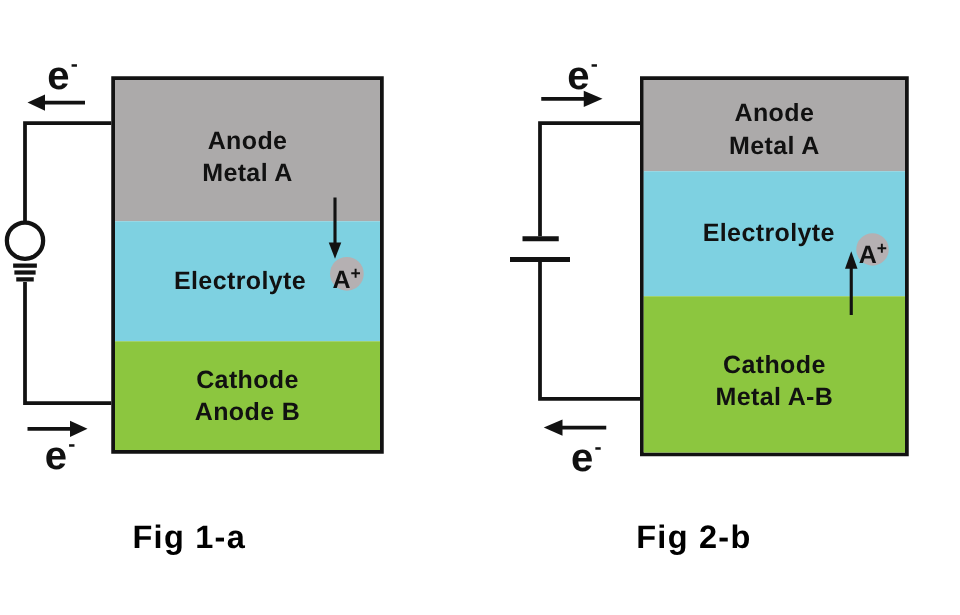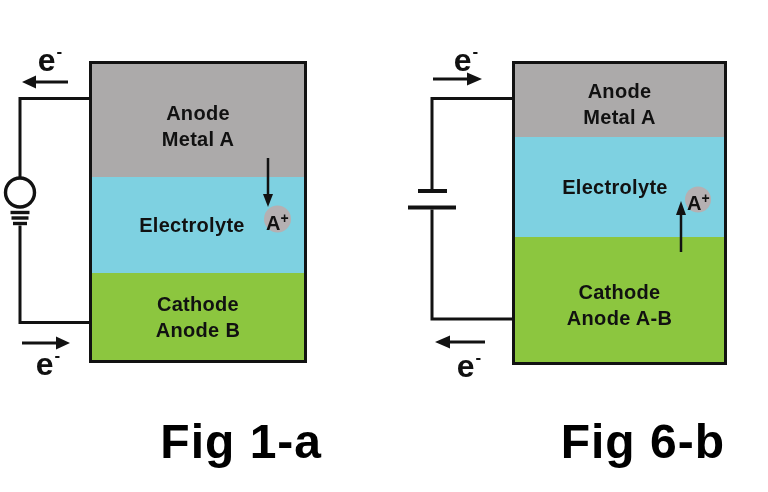--- a/index.html
+++ b/index.html
@@ -51,22 +51,22 @@
 
   .ionlabel{
     position:absolute;z-index:4;font-size:20px;font-weight:bold;line-height:1;
     color:var(--text_black,#111);letter-spacing:0;
   }
   .ionlabel sup{font-size:14px;vertical-align:7px;margin-left:0px;font-weight:bold;}
   .ionlabel-a{left:266px;top:211px;}
   .ionlabel-b{left:687px;top:191px;}
 
   .caption{
-    position:absolute;z-index:3;width:216px;text-align:right;
-    font-size:48px;font-weight:bold;letter-spacing:1px;color:#000;
+    position:absolute;z-index:3;width:216px;text-align:left;
+    font-size:26px;font-weight:bold;letter-spacing:1px;color:#000;
   }
   .caption-a{left:106px;top:414px;}
   .caption-b{left:509px;top:414px;}
 </style>
 </head>
 <body>
 
 <div class="canvas">
 
   <svg class="overlay-svg" viewBox="0 0 768 492" xmlns="http://www.w3.org/2000/svg">
@@ -128,29 +128,29 @@
         <div>Anode</div>
         <div>Metal A</div>
       </div>
     </div>
     <div class="layer layer-electrolyte">
       <div class="layer-label">Electrolyte</div>
     </div>
     <div class="layer layer-cathode">
       <div class="layer-label">
         <div>Cathode</div>
-        <div>Anode A-B</div>
+        <div>Metal A-B</div>
       </div>
     </div>
   </div>
 
   <div class="elabel elabel-a-top"><span>e</span><sup>-</sup></div>
   <div class="elabel elabel-a-bottom"><span>e</span><sup>-</sup></div>
   <div class="elabel elabel-b-top"><span>e</span><sup>-</sup></div>
   <div class="elabel elabel-b-bottom"><span>e</span><sup>-</sup></div>
 
   <div class="ionlabel ionlabel-a"><span>A</span><sup>+</sup></div>
   <div class="ionlabel ionlabel-b"><span>A</span><sup>+</sup></div>
 
   <div class="caption caption-a">Fig 1-a</div>
-  <div class="caption caption-b">Fig 6-b</div>
+  <div class="caption caption-b">Fig 2-b</div>
 
 </div>
 
 </body></html>

